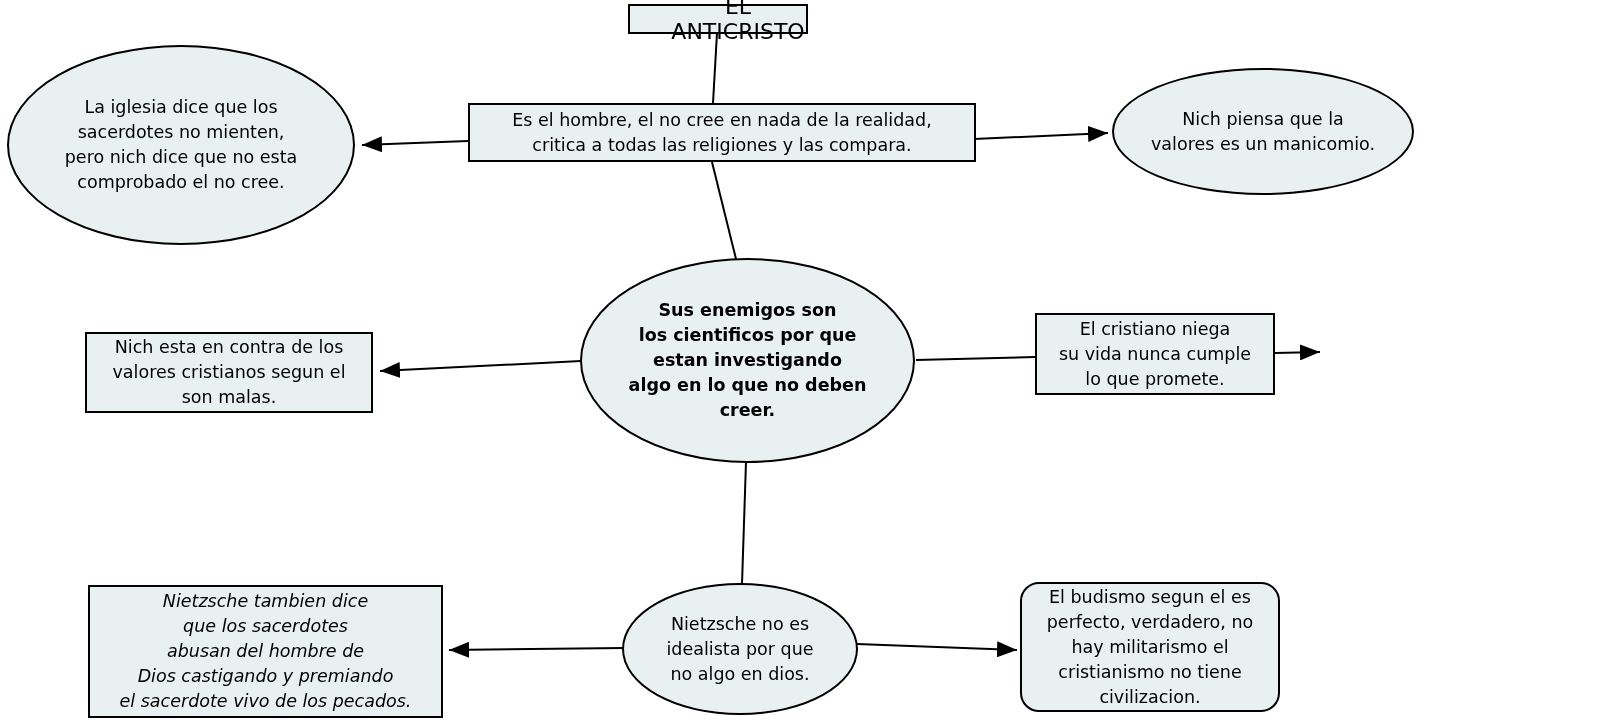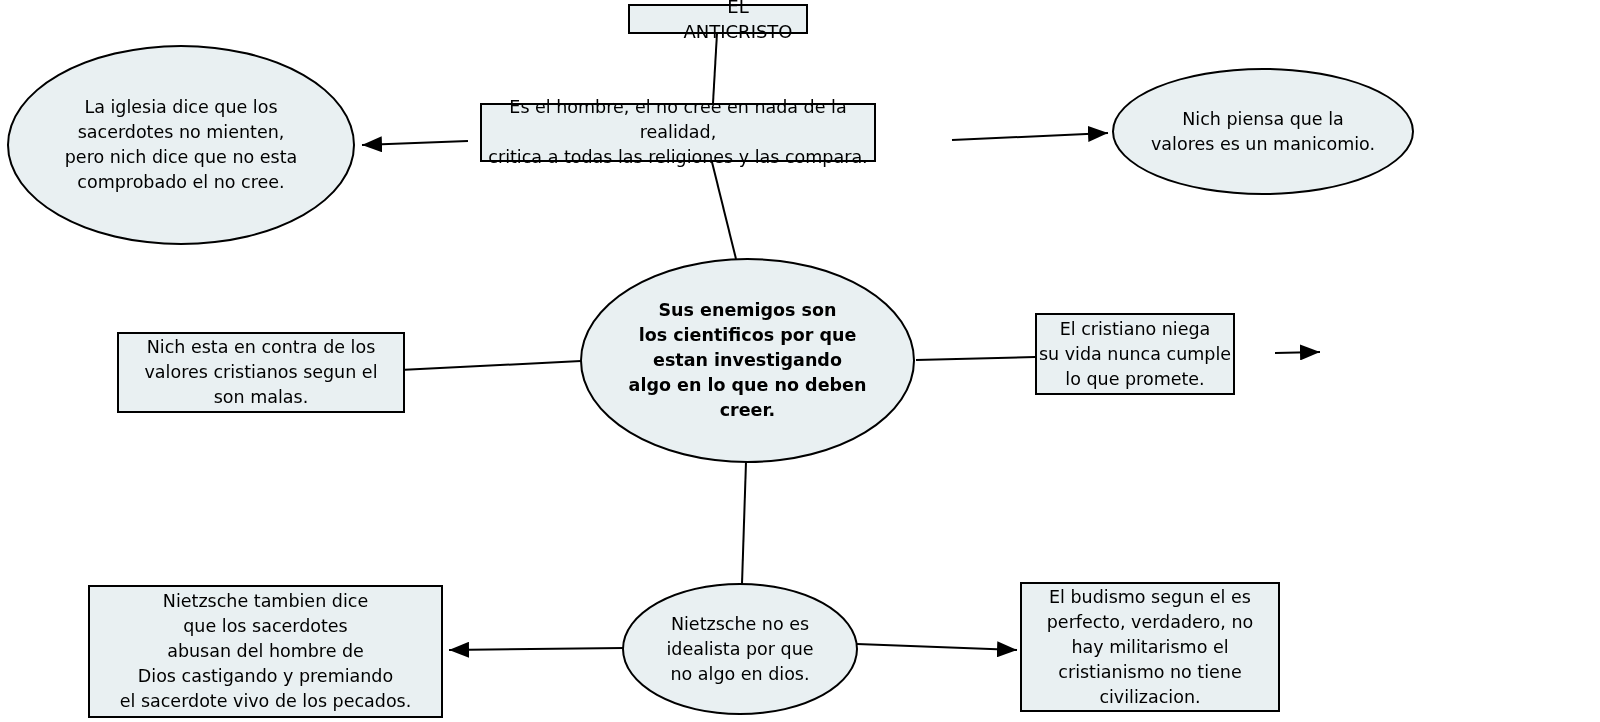--- a/index.html
+++ b/index.html
@@ -26,21 +26,21 @@
     display: flex;
     align-items: center;
     justify-content: center;
     text-align: center;
     white-space: pre-line;
     font-size: 17.5px;
     line-height: 25px;
     color: #000000;
   }
   .ellipse { border-radius: 50%; }
-  .title-node { font-size: 18px; padding-left: 40px; }
+  .title-node { font-size: 22px; padding-left: 40px; }
 </style>
 </head>
 <body>
 
 <div class="canvas">
 
   <svg class="wires" viewBox="0 0 1600 722" xmlns="http://www.w3.org/2000/svg">
     <defs>
       <marker id="arrowhead" markerUnits="userSpaceOnUse" markerWidth="22" markerHeight="16" refX="20" refY="8" orient="auto">
         <path d="M0,0 L20,8 L0,16 Z" fill="#000000"></path>
@@ -59,50 +59,50 @@
     <line x1="857" y1="644" x2="1017" y2="650" stroke="#000000" stroke-width="2" marker-end="url(#arrowhead)"></line>
   </svg>
 
   <div class="node title-node" style="left:628px; top:4px; width:180px; height:30px;">EL ANTICRISTO</div>
 
   <div class="node ellipse" style="left:7px; top:45px; width:348px; height:200px;">La iglesia dice que los
 sacerdotes no mienten,
 pero nich dice que no esta
 comprobado el no cree.</div>
 
-  <div class="node" style="left:468px; top:103px; width:396px; height:59px;margin-left:12px;">Es el hombre, el no cree en nada de la realidad,
+  <div class="node" style="left:468px; top:103px; width:508px; height:59px;">Es el hombre, el no cree en nada de la realidad,
 critica a todas las religiones y las compara.</div>
 
   <div class="node ellipse" style="left:1112px; top:68px; width:302px; height:127px;">Nich piensa que la
 valores es un manicomio.</div>
 
   <div class="node ellipse" style="left:580px; top:258px; width:335px; height:205px;font-weight:bold;">Sus enemigos son
 los cientificos por que
 estan investigando
 algo en lo que no deben
 creer.</div>
 
-  <div class="node" style="left:85px; top:332px; width:288px; height:81px;margin-left:32px;">Nich esta en contra de los
+  <div class="node" style="left:85px; top:332px; width:288px; height:81px;">Nich esta en contra de los
 valores cristianos segun el
 son malas.</div>
 
-  <div class="node" style="left:1035px; top:313px; width:200px; height:82px;">El cristiano niega
+  <div class="node" style="left:1035px; top:313px; width:240px; height:82px;">El cristiano niega
 su vida nunca cumple
 lo que promete.</div>
 
 
-  <div class="node" style="left:88px; top:585px; width:355px; height:133px;">Nietzsche tambien dice
+  <div class="node" style="left:88px; top:585px; width:355px; height:133px;font-style:italic;">Nietzsche tambien dice
 que los sacerdotes
 abusan del hombre de
 Dios castigando y premiando
 el sacerdote vivo de los pecados.</div>
 
   <div class="node ellipse" style="left:622px; top:583px; width:236px; height:132px;">Nietzsche no es
 idealista por que
 no algo en dios.</div>
 
-  <div class="node" style="left:1020px; top:582px; width:260px; height:130px;">El budismo segun el es
+  <div class="node" style="left:1020px; top:582px; width:260px; height:130px;border-radius:19px;">El budismo segun el es
 perfecto, verdadero, no
 hay militarismo el
 cristianismo no tiene
 civilizacion.</div>
 
 </div>
 
 </body></html>

